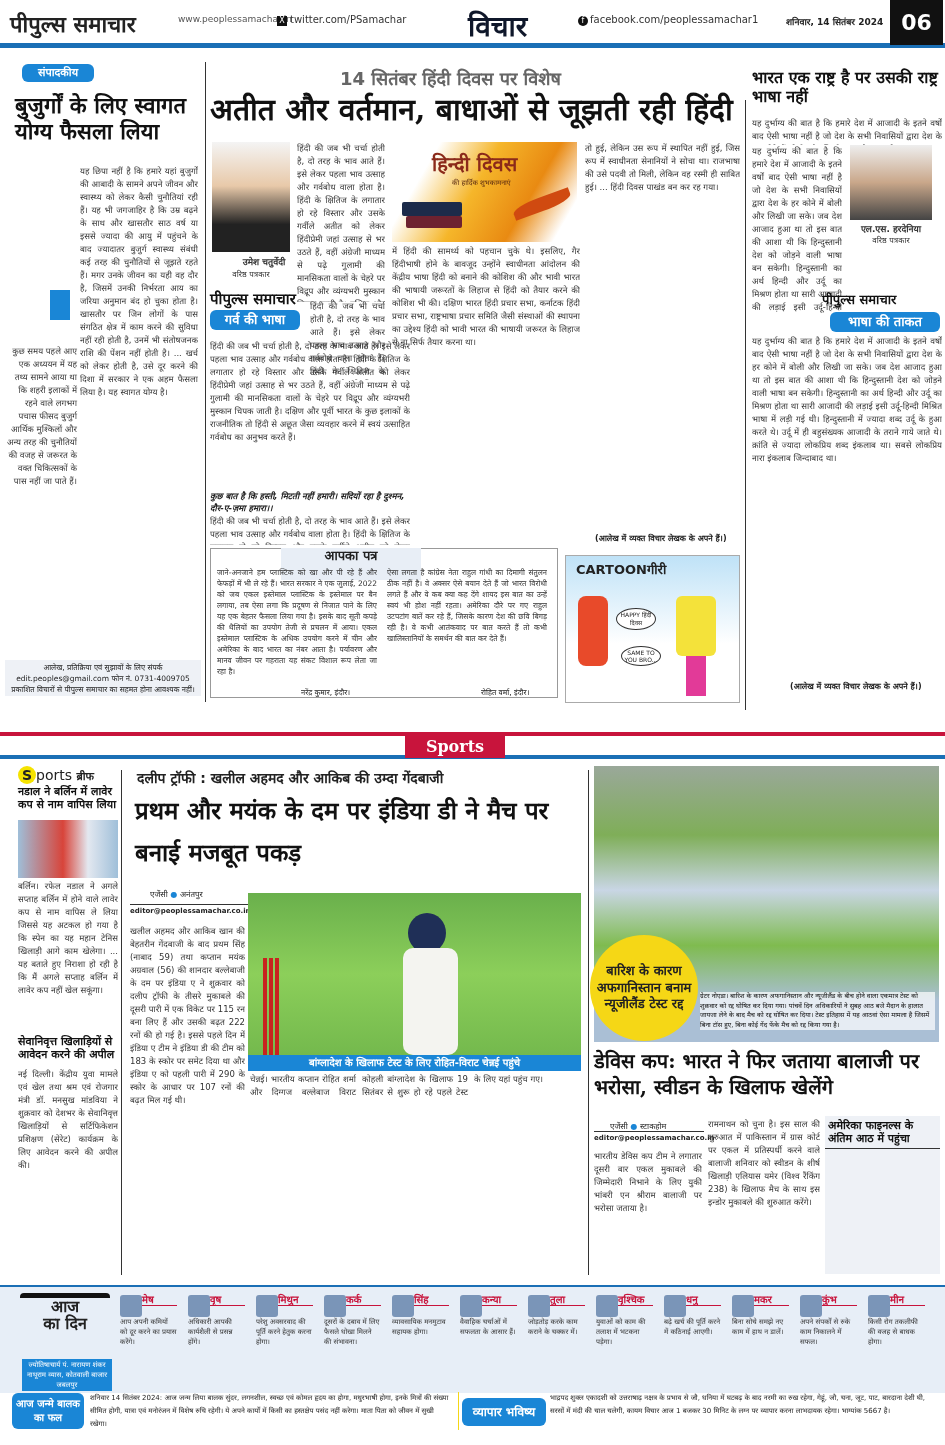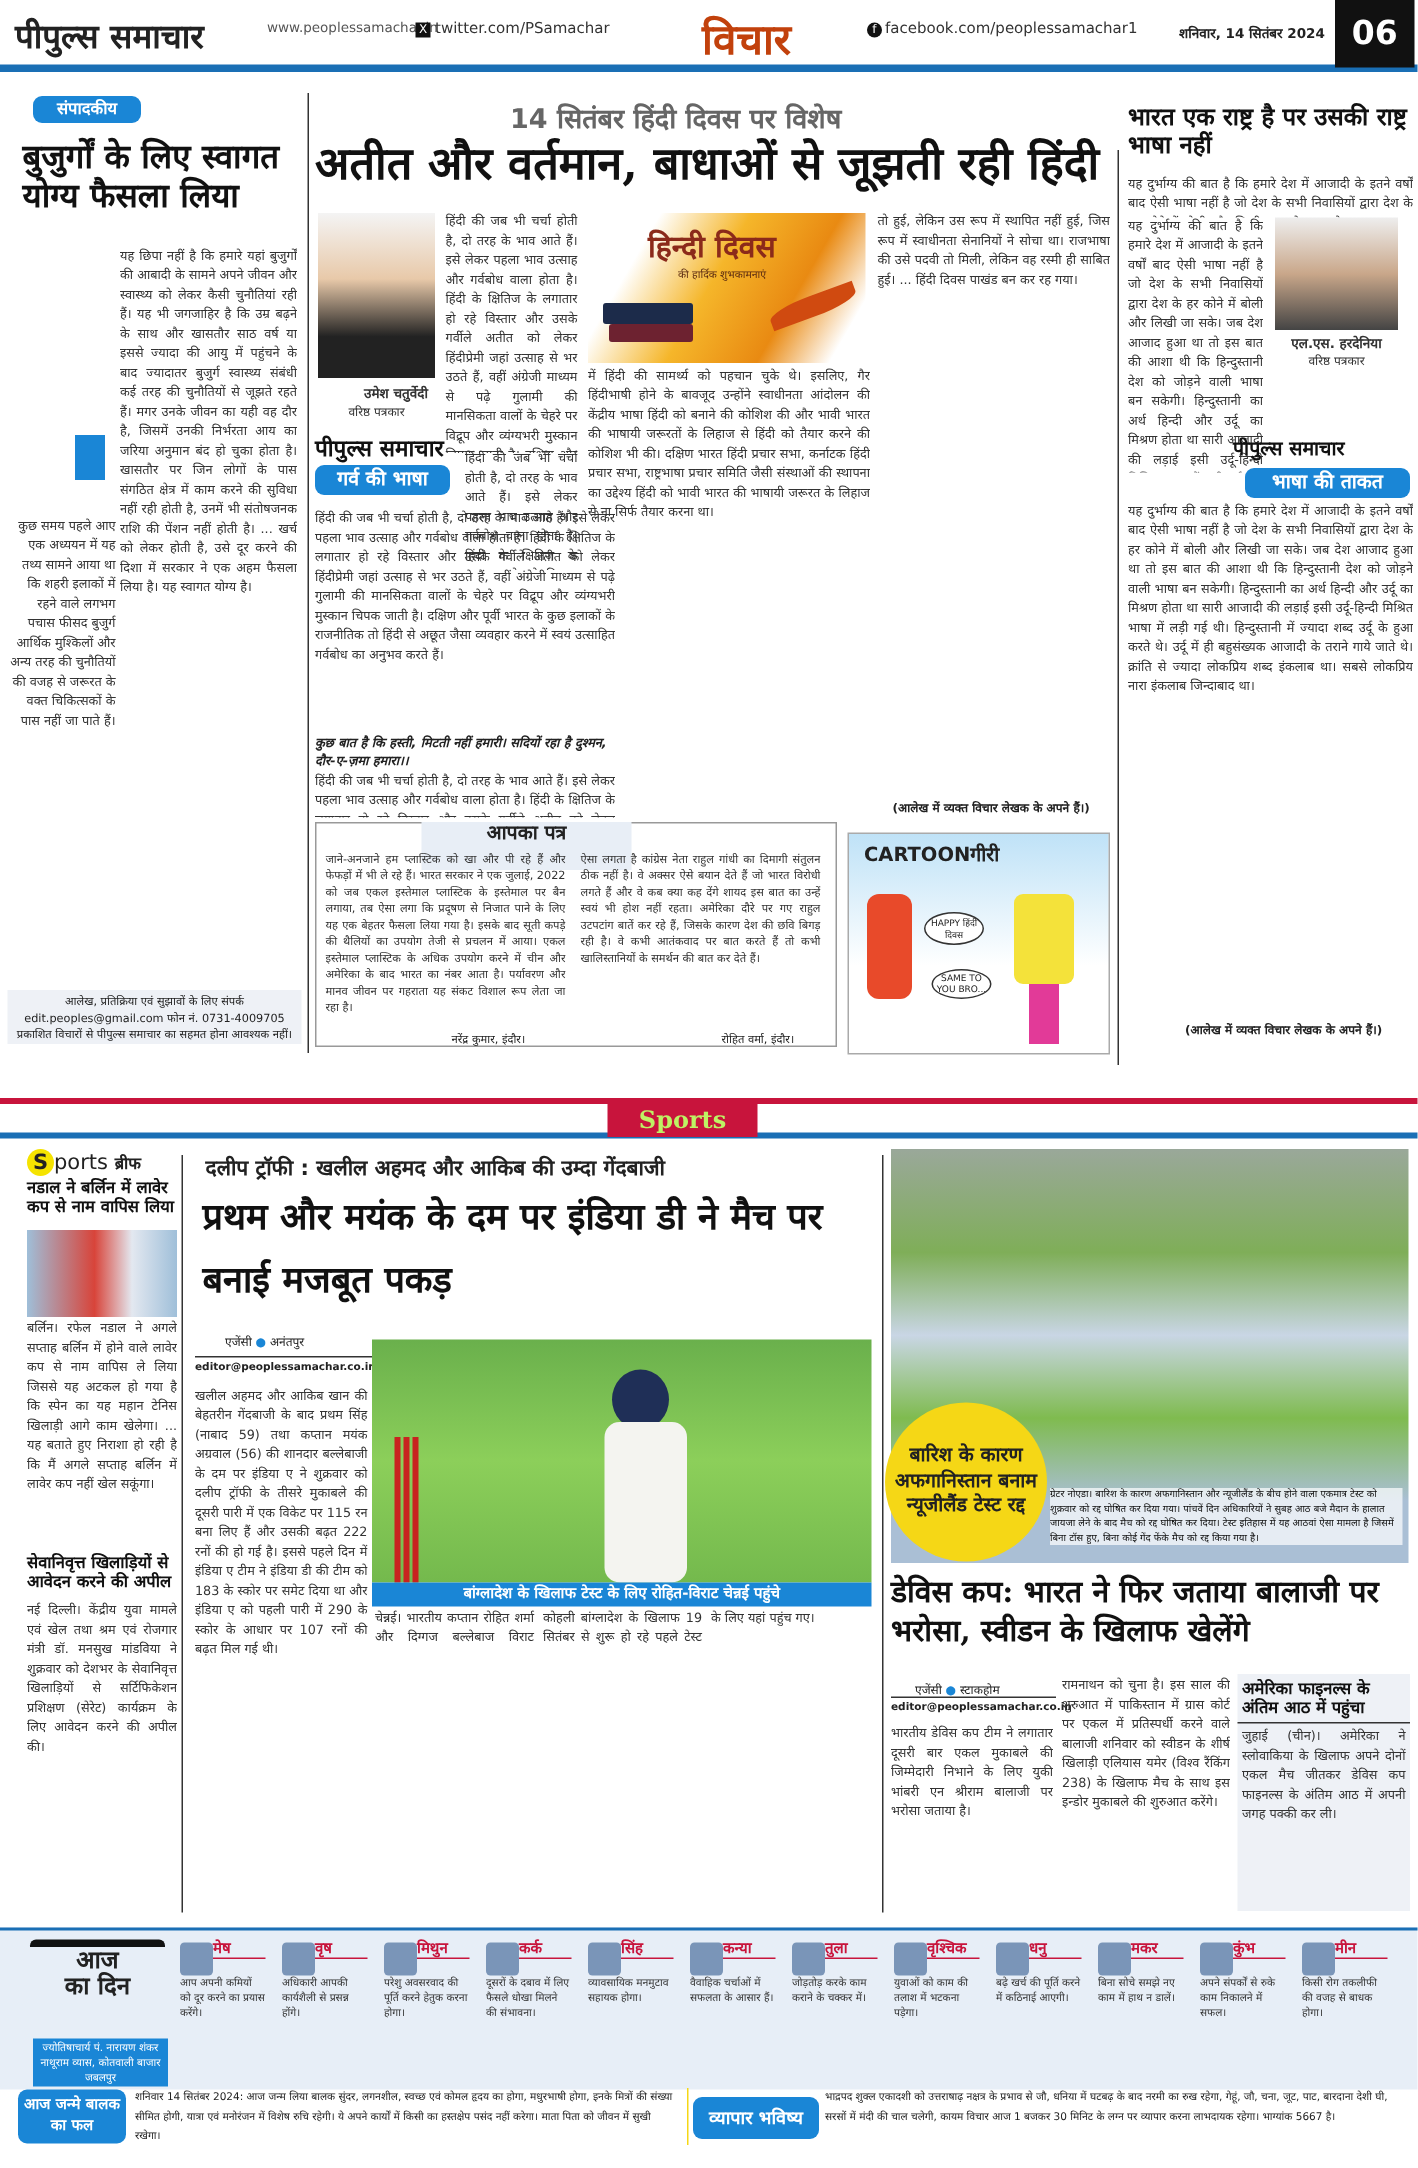--- a/index.html
+++ b/index.html
@@ -1,32 +1,32 @@
 <!DOCTYPE html>
 <html><head>
 <meta charset="utf-8">
 <style>
 *{box-sizing:border-box;margin:0;padding:0}
 body{width:945px;height:1445px;background:#fff;font-family:"DejaVu Sans",sans-serif;color:#222;position:relative;overflow:hidden}
 .abs{position:absolute}
 .mast{left:0;top:0;width:945px;height:48px;border-bottom:5px solid #1a6fb5}
 .logo{left:10px;top:8px;font-size:22px;font-weight:bold;color:#222;font-family:"DejaVu Serif",serif}
-.vichar{left:430px;top:6px;font-size:28px;font-weight:bold;color:#c2410c;font-family:"DejaVu Serif",serif}
+.vichar{left:430px;top:6px;font-size:28px;font-weight:bold;color:#0f172a;font-family:"DejaVu Serif",serif}
 .pgno{left:892px;top:0;width:53px;height:48px;background:#111;color:#fff;font-size:22px;font-weight:bold;text-align:center;line-height:48px}
 .tag{background:#1a86d6;color:#fff;border-radius:6px;text-align:center;font-weight:bold}
 .hl{font-weight:bold;font-family:"DejaVu Serif",serif;color:#111;line-height:1.2}
 .body{font-size:8.5px;line-height:13px;color:#333;text-align:justify;overflow:hidden}
 .caption{font-size:9px;text-align:center;color:#333}
 .photo{background:linear-gradient(160deg,#ddd,#999)}
 .vline{background:#333;width:1px}
 .badge{background:#1a86d6;color:#fff;border-radius:6px;text-align:center;font-weight:bold;font-size:13px}
 .patra-title{background:#e8eef6;text-align:center;font-weight:bold;font-size:13px}
 .sports-bar{left:0;top:732px;width:945px;height:4px;background:#c8143c}
 .sports-bar2{left:0;top:755px;width:945px;height:4px;background:#1a6fb5}
-.sports-tag{left:405px;top:736px;width:100px;height:22px;background:#c8143c;color:#bef264;font-size:16px;font-weight:bold;text-align:center;line-height:22px;font-family:"DejaVu Serif",serif}
+.sports-tag{left:405px;top:736px;width:100px;height:22px;background:#c8143c;color:#ffffff;font-size:16px;font-weight:bold;text-align:center;line-height:22px;font-family:"DejaVu Serif",serif}
 .grass{background:linear-gradient(180deg,#6ab04c,#8ccf5a 50%,#74b94d)}
 .yellow-circle{border-radius:50%;background:#f5d716;color:#222;text-align:center;font-weight:bold;display:flex;align-items:center;justify-content:center;font-size:13px;line-height:1.3}
 .rashi-strip{left:0;top:1285px;width:945px;height:108px;background:#e7eef7;border-top:2px solid #1a6fb5}
 .rashi{top:8px;width:57px;height:95px;font-size:7px;color:#333;line-height:10px}
 .rashi .nm{color:#c8143c;font-weight:bold;font-size:10px;text-align:left;border-bottom:1px solid #c8143c;margin-bottom:2px}
 .rashi .ic{width:22px;height:22px;border-radius:3px;background:#7a95b8;display:inline-block;float:left}
 </style>
 </head>
 <body>
 
@@ -137,21 +137,20 @@
 <div class="abs yellow-circle" style="left:590px;top:935px;width:108px;height:106px">बारिश के कारण अफगानिस्तान बनाम न्यूजीलैंड टेस्ट रद्द</div>
 <div class="abs" style="left:700px;top:992px;width:235px;font-size:6.5px;line-height:9.5px;color:#111;background:rgba(255,255,255,.7)">ग्रेटर नोएडा। बारिश के कारण अफगानिस्तान और न्यूजीलैंड के बीच होने वाला एकमात्र टेस्ट को शुक्रवार को रद्द घोषित कर दिया गया। पांचवें दिन अधिकारियों ने सुबह आठ बजे मैदान के हालात जायजा लेने के बाद मैच को रद्द घोषित कर दिया। टेस्ट इतिहास में यह आठवां ऐसा मामला है जिसमें बिना टॉस हुए, बिना कोई गेंद फेंके मैच को रद्द किया गया है।</div>
 
 <div class="abs hl" style="left:594px;top:1048px;width:345px;font-size:20px;line-height:26px">डेविस कप: भारत ने फिर जताया बालाजी पर भरोसा, स्वीडन के खिलाफ खेलेंगे</div>
 <div class="abs" style="left:610px;top:1120px;font-size:8px"><span>एजेंसी</span> <span style="color:#1a86d6">●</span> <span>स्टाकहोम</span></div>
 <div class="abs" style="left:594px;top:1131px;width:110px;border-top:1px solid #333;font-size:7px;font-weight:bold;padding-top:2px">editor@peoplessamachar.co.in</div>
 <div class="abs body" style="left:594px;top:1150px;width:108px;height:125px">भारतीय डेविस कप टीम ने लगातार दूसरी बार एकल मुकाबले की जिम्मेदारी निभाने के लिए युकी भांबरी एन श्रीराम बालाजी पर भरोसा जताया है।</div>
 <div class="abs body" style="left:708px;top:1118px;width:112px;height:157px">रामनाथन को चुना है। इस साल की शुरुआत में पाकिस्तान में ग्रास कोर्ट पर एकल में प्रतिस्पर्धी करने वाले बालाजी शनिवार को स्वीडन के शीर्ष खिलाड़ी एलियास यमेर (विश्व रैंकिंग 238) के खिलाफ मैच के साथ इस इन्डोर मुकाबले की शुरुआत करेंगे।</div>
 <div class="abs" style="left:825px;top:1116px;width:115px;height:158px;background:#eef1f6">
   <div class="hl" style="padding:3px;font-size:11px;border-bottom:1px solid #333">अमेरिका फाइनल्स के अंतिम आठ में पहुंचा</div>
-  <div class="body" style="padding:3px;height:120px">जुहाई (चीन)। अमेरिका ने स्लोवाकिया के खिलाफ अपने दोनों एकल मैच जीतकर डेविस कप फाइनल्स के अंतिम आठ में अपनी जगह पक्की कर ली।</div>
 </div>
 
 <div class="abs rashi-strip">
   <div style="position:absolute;left:20px;top:6px;width:90px;height:60px;text-align:center">
     <div style="height:5px;background:#111;border-radius:4px 4px 0 0"></div>
     <div style="font-size:16px;font-weight:bold;line-height:17px;width:50px;margin:0 auto;font-family:'DejaVu Serif',serif">आज का दिन</div>
   </div>
   <div style="position:absolute;left:22px;top:72px;width:90px;height:32px;background:#1a86d6;color:#fff;font-size:7px;text-align:center;line-height:10px;padding:1px">ज्योतिषाचार्य पं. नारायण शंकर नाथूराम व्यास, कोतवाली बाजार जबलपुर</div>
   <div id="rashi-list">
       <div class="abs rashi" style="left: 120px;">

